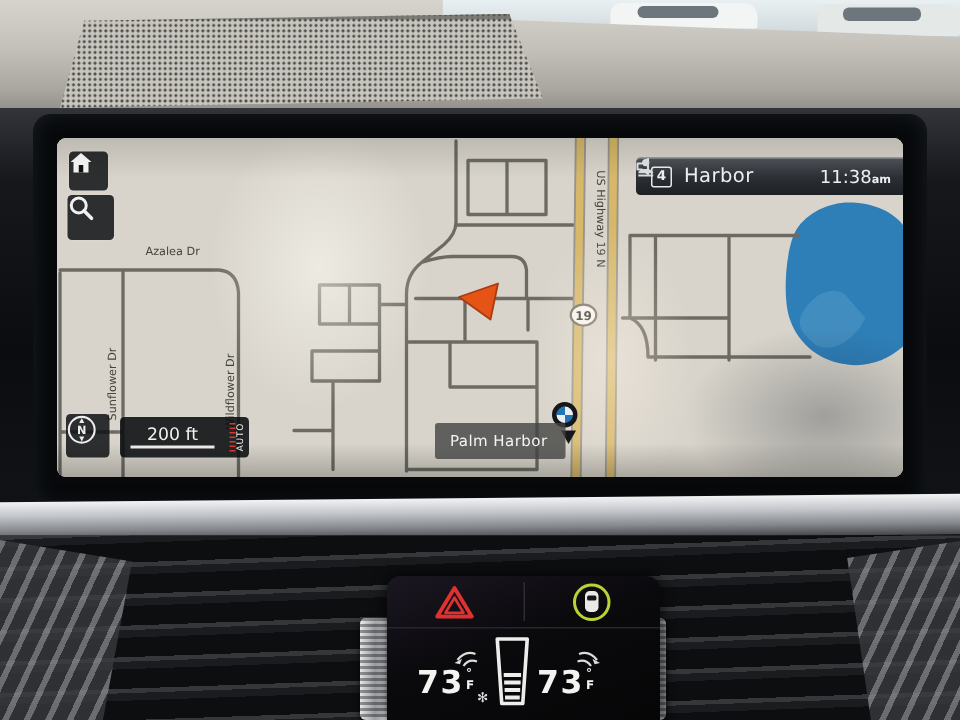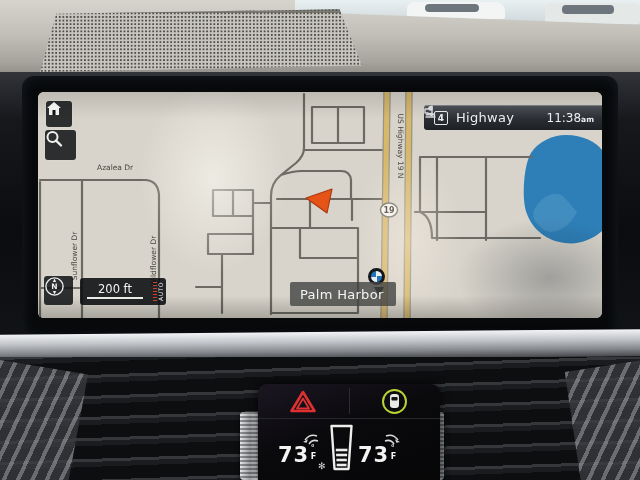--- a/index.html
+++ b/index.html
@@ -57,21 +57,21 @@
     background:linear-gradient(180deg,#4d5258 0%,#2b2e33 55%,#1d2024 100%);
     border-radius:3px 0 0 3px;display:flex;align-items:center;gap:8px;padding:0 8px 0 10px;
     color:#eceff1;box-shadow:inset 0 1px 0 rgba(255,255,255,.25);}
   .src-badge{width:14px;height:14px;border:1.5px solid #e6e8ea;border-radius:2px;
     font-size:9px;font-weight:bold;display:flex;align-items:center;justify-content:center;flex:0 0 auto;}
   .src-label{font-size:13px;letter-spacing:.3px;flex:1 1 auto;}
   .sb-time{font-size:12px;white-space:nowrap;}
   .sb-mer{font-size:7.5px;vertical-align:baseline;font-weight:bold;}
 
   .poi-pill{left:252px;top:190px;height:24px;background:rgba(66,68,66,.8);border-radius:2px;
-    color:#f4f4f2;font-size:13px;display:flex;align-items:center;padding:0 12px 0 10px;letter-spacing:.3px;}
+    color:#f4f4f2;font-size:10px;display:flex;align-items:center;padding:0 12px 0 10px;letter-spacing:.3px;}
   .bmw-pin{left:330px;top:176px;width:24px;height:30px;}
   .pin-disc{position:absolute;left:0;top:0;width:17px;height:17px;border-radius:50%;border:3px solid #16171b;
     background:conic-gradient(#e9eef3 0 25%,#2273b7 0 50%,#e9eef3 0 75%,#2273b7 0);}
   .pin-tail{position:absolute;left:6px;top:19px;width:0;height:0;
     border-left:5px solid rgba(0,0,0,0);border-right:5px solid rgba(0,0,0,0);border-top:9px solid #16171b;}
 
   .compass-btn{left:6px;top:184px;width:29px;height:29px;}
   .scale-widget{left:42px;top:186px;width:86px;height:27px;background:rgba(10,12,15,.88);border-radius:3px;
     display:flex;align-items:stretch;box-shadow:0 0 0 1px rgba(255,255,255,.07);}
   .scale-main{flex:1;display:flex;flex-direction:column;align-items:center;justify-content:center;color:#f2f2f0;}
@@ -191,21 +191,21 @@
     </div>
     <div class="ui sq-btn btn-search">
       <svg width="18" height="18" viewBox="0 0 18 18">
         <circle cx="7.5" cy="7" r="5" fill="none" stroke="#f0f0ee" stroke-width="2"></circle>
         <line x1="11" y1="10.5" x2="16" y2="15.5" stroke="#f0f0ee" stroke-width="2.4" stroke-linecap="round"></line>
       </svg>
     </div>
 
     <div class="ui status-bar">
       <span class="src-badge">4</span>
-      <span class="src-label">Highway</span>
+      <span class="src-label">Harbor</span>
       <svg width="14" height="12" viewBox="0 0 14 12">
         <path d="M8,1 L4,4 H1 V8 H4 L8,11 Z" fill="none" stroke="#d8dadc" stroke-width="1.4" stroke-linejoin="round"></path>
       </svg>
       <svg width="13" height="13" viewBox="0 0 13 13">
         <circle cx="6.5" cy="3.4" r="2.4" fill="#d8dadc"></circle>
         <path d="M1.5,10.5 C1.5,6.8 11.5,6.8 11.5,10.5 Z" fill="#d8dadc"></path>
         <line x1="1.5" y1="12" x2="11.5" y2="12" stroke="#d8dadc" stroke-width="1.4"></line>
       </svg>
       <span class="sb-time"><span>11:38</span><span class="sb-mer">am</span></span>
     </div>

